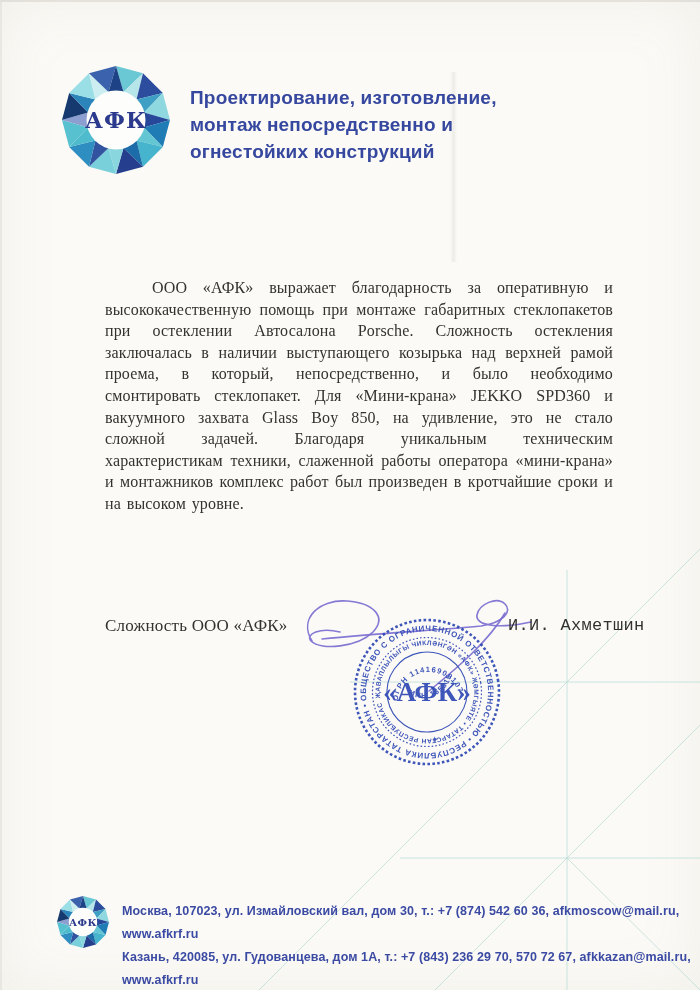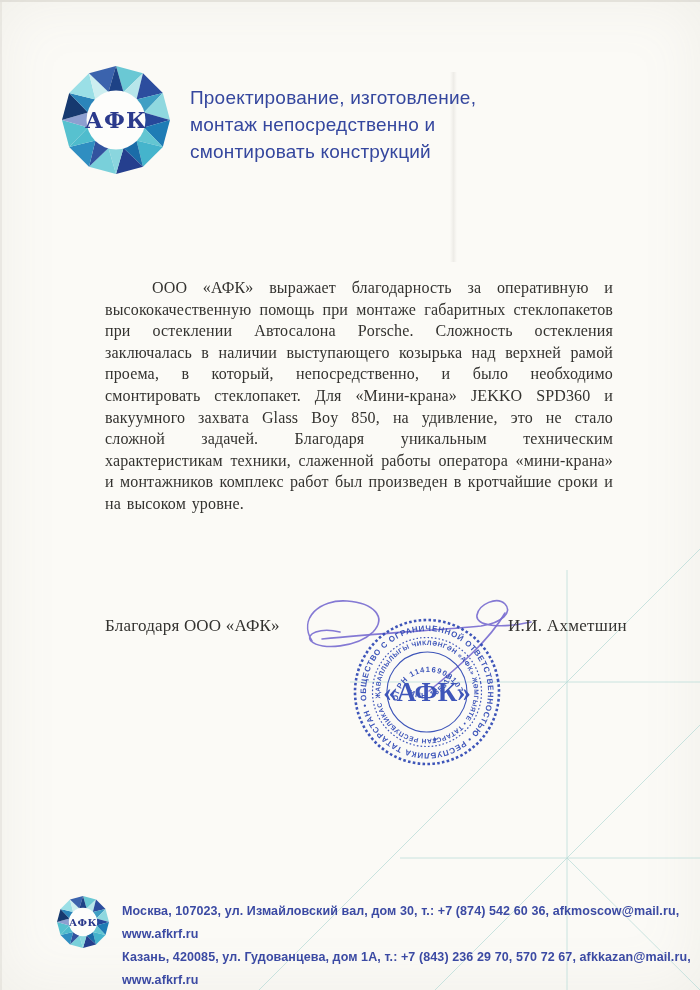--- a/index.html
+++ b/index.html
@@ -22,37 +22,37 @@
   
   .art{position:absolute;left:0;top:0;width:700px;height:990px;pointer-events:none;}
   .art .wm{stroke:var(--wm);stroke-width:1;opacity:.75;}
   .art .sig{stroke:var(--ink);stroke-width:1.6;fill:none;stroke-linecap:round;opacity:.92;}
   
   .logo-main{position:absolute;left:60px;top:64px;}
   .logo-foot{position:absolute;left:56px;top:895px;}
   .logo-label{font-family:"DejaVu Serif",serif;font-weight:700;fill:#2b3a8c;}
   .tagline{
     position:absolute;left:190px;top:84px;color:var(--accent);
-    font-size:19px;line-height:27px;font-weight:400;letter-spacing:.2px;
+    font-size:19px;line-height:27px;font-weight:700;letter-spacing:.2px;
   }
   
   .letter-body{
     position:absolute;left:105px;top:261px;width:508px;
     font-family:"Liberation Serif",serif;font-size:16px;line-height:21.6px;
     color:var(--body-ink);text-align:justify;text-indent:47px;
     word-spacing:1.6px;letter-spacing:.15px;
   }
   
   .sign-title{
     position:absolute;left:105px;top:616px;
     font-family:"Liberation Serif",serif;font-size:17px;color:var(--body-ink);letter-spacing:.2px;
   }
   .sign-name{
     position:absolute;left:508px;top:616px;
-    font-family:Liberation Serif, serif;font-size:17px;color:var(--body-ink);letter-spacing:.3px;
+    font-family:Liberation Mono, monospace;font-size:17px;color:var(--body-ink);letter-spacing:.3px;
   }
   
   .stamp{position:absolute;left:350px;top:615px;width:154px;height:154px;opacity:.92;}
   .stamp text{fill:var(--stamp);font-family:"Liberation Sans",sans-serif;}
   .stamp .ring-t1{font-size:8px;letter-spacing:.7px;font-weight:700;}
   .stamp .ring-t2{font-size:6.6px;letter-spacing:.5px;font-weight:700;}
   .stamp .ring-t3{font-size:7.6px;letter-spacing:1.1px;font-weight:700;}
   .stamp .center-t{font-size:27px;font-weight:700;font-family:"Liberation Serif",serif;}
   .stamp circle{stroke:var(--stamp);fill:none;}
   
@@ -113,26 +113,26 @@
         <polygon points="-27.0,-46.8 -0.0,-54.0 -7.5,-28.0" fill="#3b63ad"></polygon>
         <polygon points="-7.5,-28.0 7.5,-28.0 -0.0,-54.0" fill="#1e4286"></polygon>
       </g>
     <circle cx="0" cy="0" r="29.5" fill="#fdfdfb"></circle>
     <text class="logo-label" x="0" y="7.5" text-anchor="middle" font-size="22" letter-spacing="1" fill="#2b3a8c">АФК</text>
   </svg>
 
   <div class="tagline">
     <div>Проектирование, изготовление,</div>
     <div>монтаж непосредственно и</div>
-    <div>смонтировать конструкций</div>
+    <div>огнестойких конструкций</div>
   </div>
 
   <p class="letter-body">ООО «АФК» выражает благодарность за оперативную и высококачественную помощь при монтаже габаритных стеклопакетов при остеклении Автосалона Porsche. Сложность остекления заключалась в наличии выступающего козырька над верхней рамой проема, в который, непосредственно, и было необходимо смонтировать стеклопакет. Для «Мини-крана» JEKKO SPD360 и вакуумного захвата Glass Boy 850, на удивление, это не стало сложной задачей. Благодаря уникальным техническим характеристикам техники, слаженной работы оператора «мини-крана» и монтажников комплекс работ был произведен в кротчайшие сроки и на высоком уровне.</p>
 
-  <div class="sign-title">Благодаря ООО «АФК»</div>
+  <div class="sign-title">Сложность ООО «АФК»</div>
   <div class="sign-name">И.И. Ахметшин</div>
 
   <svg class="stamp" viewBox="-77 -77 154 154">
     <defs>
       <path id="ringOuterPath" d="M -61,0 A 61,61 0 1 1 61,0 A 61,61 0 1 1 -61,0"></path>
       <path id="ringInnerPath" d="M -47,0 A 47,47 0 1 1 47,0 A 47,47 0 1 1 -47,0"></path>
       <path id="arcTopPath" d="M -31,6 A 31.5,31.5 0 0 1 31,6"></path>
       <path id="arcBottomPath" d="M -27,-12 A 29.5,29.5 0 0 0 27,-12"></path>
     </defs>
     <g transform="rotate(-10)">

